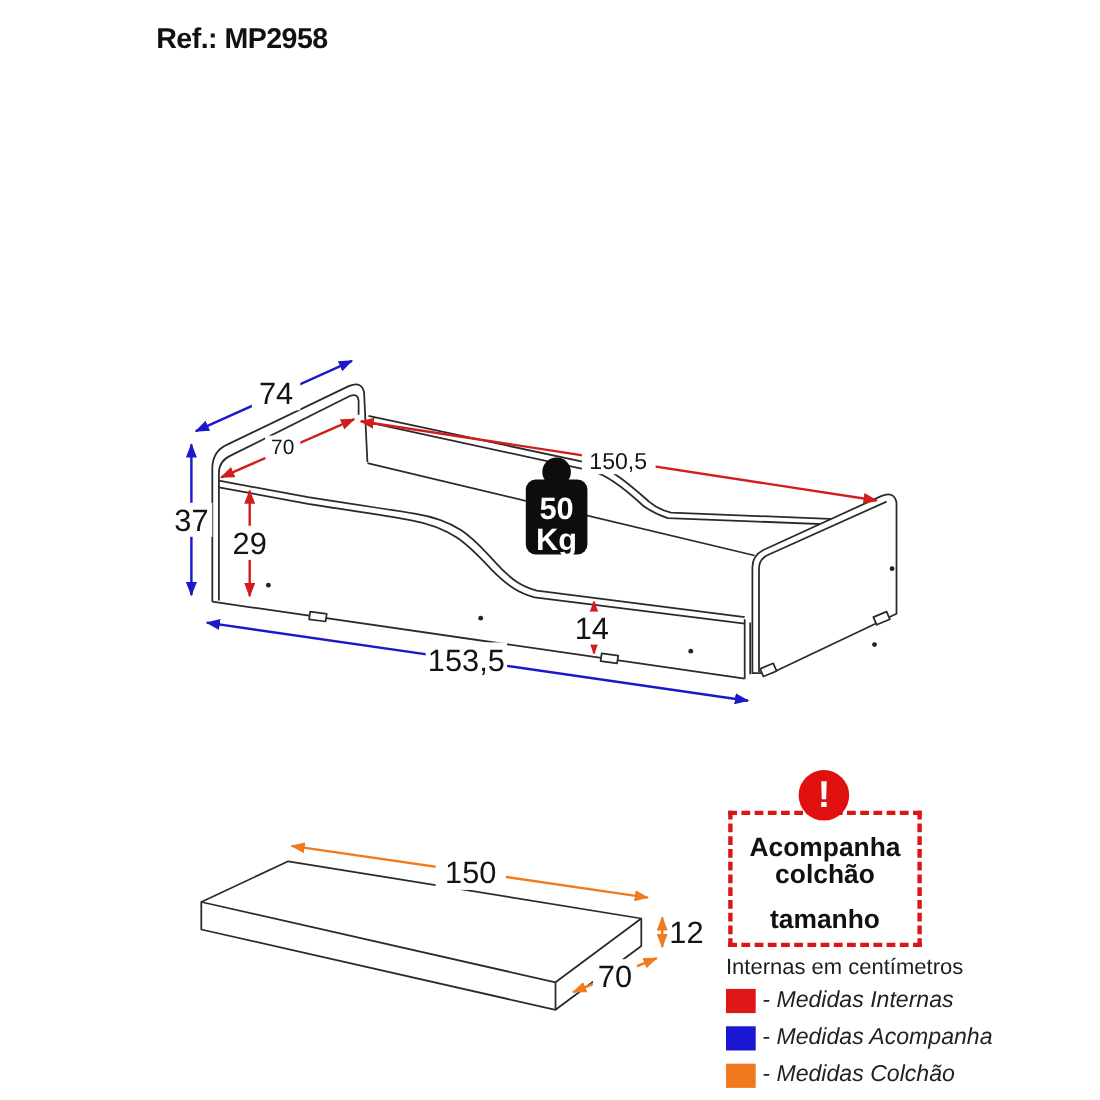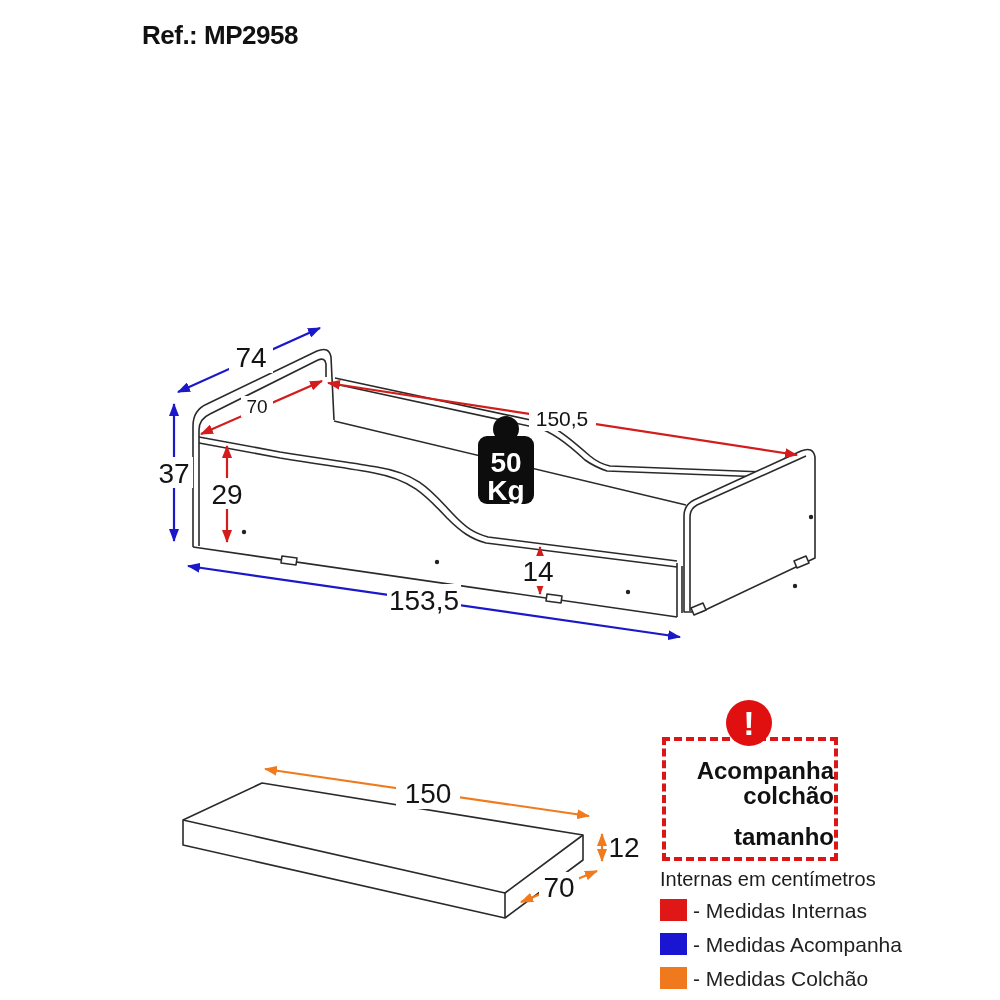--- a/index.html
+++ b/index.html
@@ -3,30 +3,30 @@
 <meta charset="utf-8">
 <style>
   html,body{margin:0;padding:0;background:#ffffff;}
   body{width:1000px;height:1000px;font-family:"Liberation Sans", sans-serif;color:#1c1c1c;}
   .page{position:relative;width:1000px;height:1000px;background:#fff;overflow:hidden;}
   .title{position:absolute;left:142px;top:20px;font-size:26px;font-weight:bold;letter-spacing:-0.5px;color:#111;margin:0;}
   svg{position:absolute;left:0;top:0;}
 
   
   .notice-box{position:absolute;left:662px;top:737px;width:168px;height:116px;
-    border:4px dashed #da1616;background:#fff;text-align:right;}
+    border:4px dashed #da1616;background:#fff;text-align:center;}
   .notice-icon{position:absolute;left:726px;top:700px;width:46px;height:46px;border-radius:50%;
     background:#e01010;color:#fff;font-weight:bold;font-size:34px;line-height:46px;text-align:center;z-index:3;}
   .notice-text{margin-top:17px;font-size:24px;font-weight:bold;line-height:25px;color:#111;}
   .notice-size{font-size:24px;font-weight:bold;line-height:25px;color:#da1616;}
 
   
   .legend{position:absolute;left:660px;top:868px;width:260px;}
   .legend-header{font-size:20px;color:#1c1c1c;margin-bottom:8px;}
-  .legend-row{display:flex;align-items:flex-start;margin-bottom:12px;height:22px;}
+  .legend-row{display:flex;align-items:flex-end;margin-bottom:12px;height:22px;font-style:italic;}
   .legend-sq{width:27px;height:22px;margin-right:6px;flex:0 0 auto;}
   .sq-red{background:#df1717;}
   .sq-blue{background:#1a15d0;}
   .sq-orange{background:#f0791d;}
   .legend-label{font-size:21px;color:#222;white-space:nowrap;}
 
   
   text{font-family:"Liberation Sans", sans-serif;fill:#141414;}
   .dim{font-size:28px;}
   .dim-sm{font-size:19px;}

